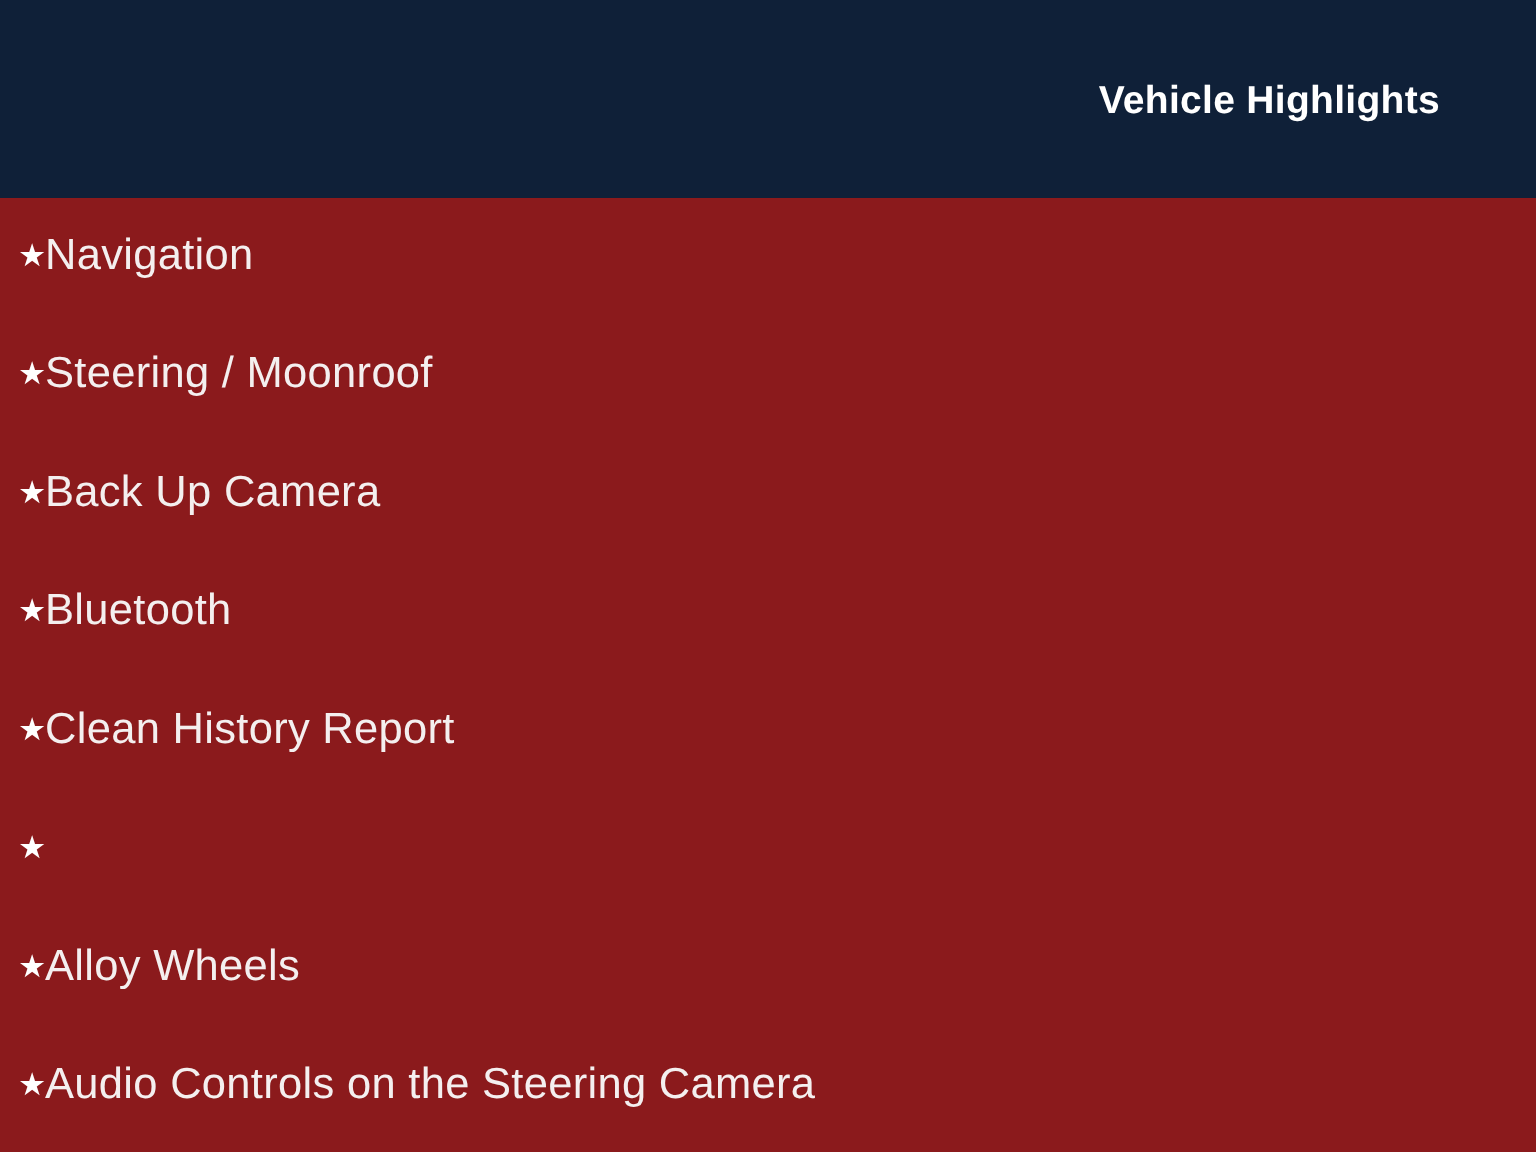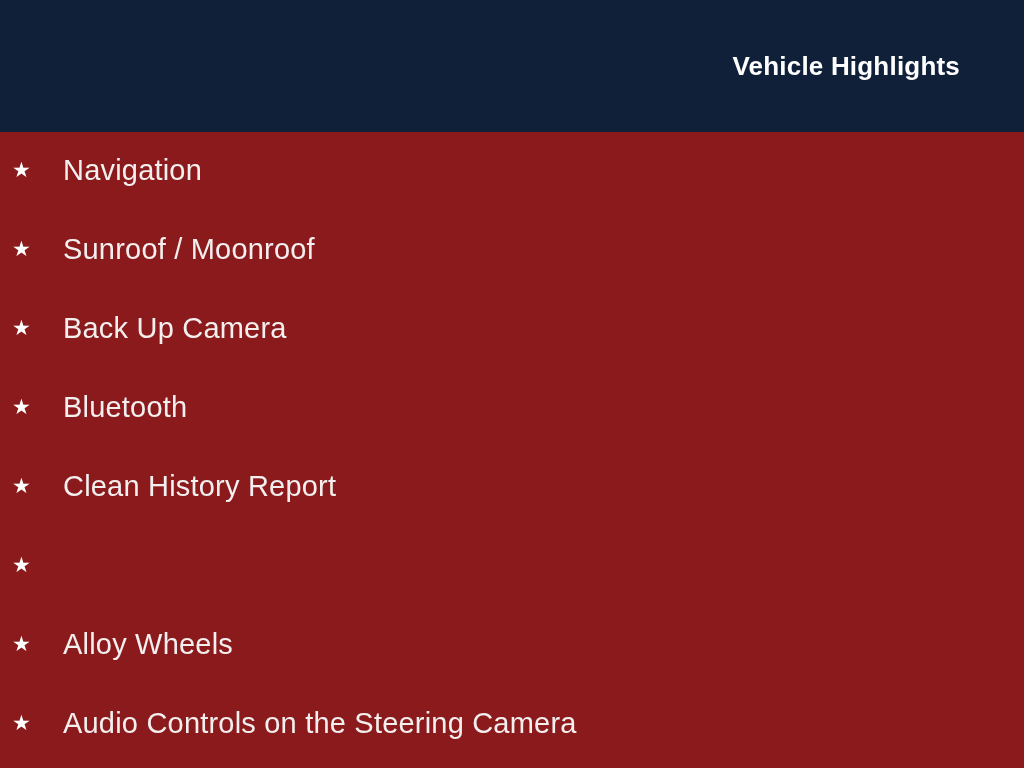--- a/index.html
+++ b/index.html
@@ -79,21 +79,21 @@
     width: 18px;
     margin-left: 12px;
     color: #FFFFFF;
     font-size: 21px;
     line-height: 1;
     text-align: center;
     font-family: "DejaVu Sans", sans-serif;
   }
   .highlight-label {
     flex: 0 1 auto;
-    margin-left: 33px;
+    margin-left: 0;
     color: #F4EFEF;
     font-size: 29px;
     font-weight: normal;
     line-height: 1.05;
     letter-spacing: 0.2px;
     white-space: nowrap;
   }
 </style>
 </head>
 <body>
@@ -106,21 +106,21 @@
 
   <ul id="highlights-list">
 
     <li class="highlight-item i0">
       <span class="bullet-star">★</span>
       <span class="highlight-label">Navigation</span>
     </li>
 
     <li class="highlight-item i1">
       <span class="bullet-star">★</span>
-      <span class="highlight-label">Sunroof / Moonroof</span>
+      <span class="highlight-label">Steering / Moonroof</span>
     </li>
 
     <li class="highlight-item i2">
       <span class="bullet-star">★</span>
       <span class="highlight-label">Back Up Camera</span>
     </li>
 
     <li class="highlight-item i3">
       <span class="bullet-star">★</span>
       <span class="highlight-label">Bluetooth</span>

